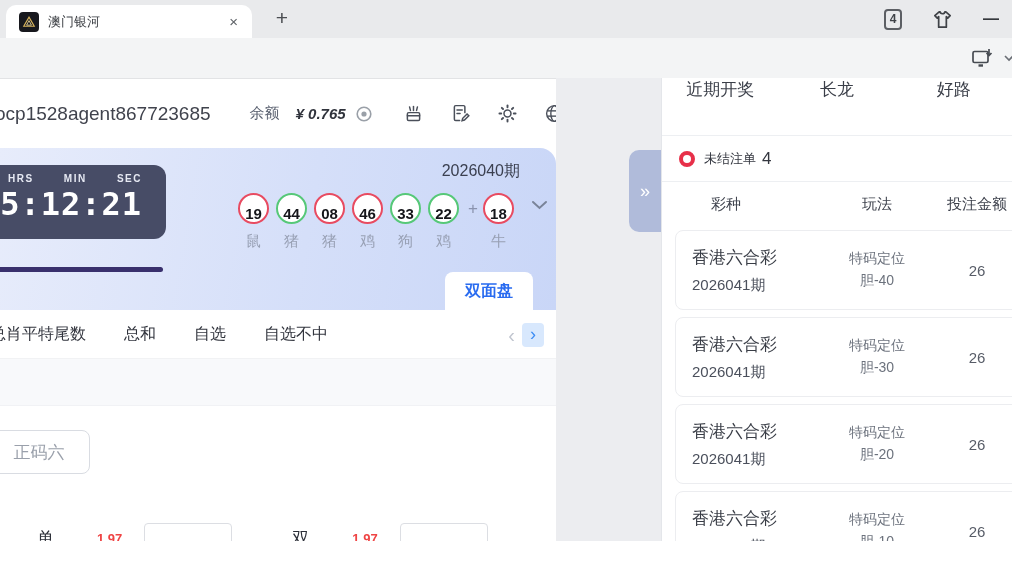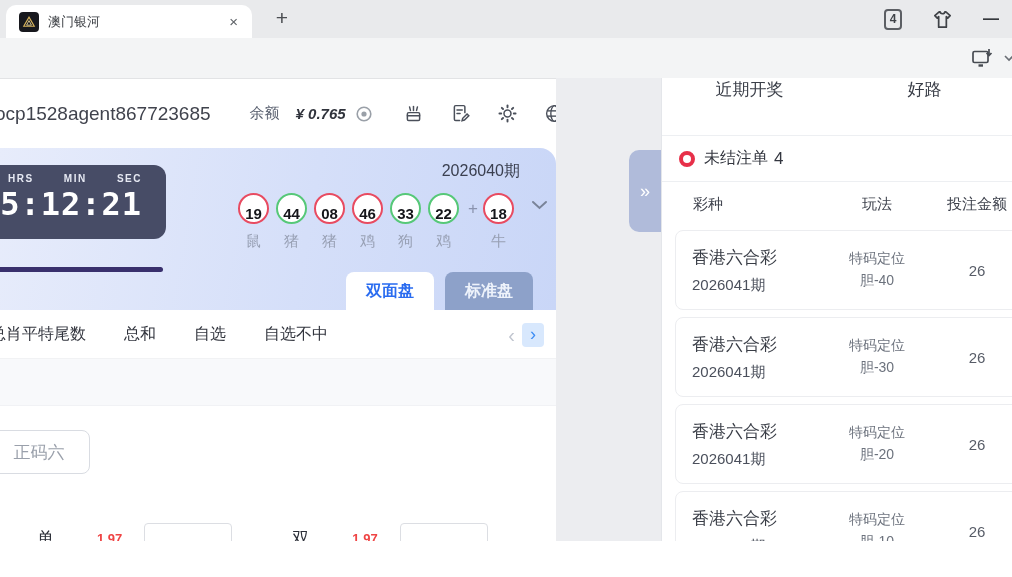--- a/index.html
+++ b/index.html
@@ -79,24 +79,24 @@
   .odds-input { width:88px; height:30px; border:1px solid #dcdee3; border-radius:4px; margin-left:22px; outline:none; font-size:14px; padding:0 8px; }
   
   .gap-col { position:absolute; left:556px; top:78px; width:105px; height:499px; background:#ecedf0; }
   .collapse-tab { position:absolute; left:629px; top:150px; width:32px; height:82px; background:#b0bbda; border-radius:10px 0 0 10px; color:#fff; font-size:18px; display:flex; align-items:center; justify-content:center; }
   
   .right-panel { position:absolute; left:661px; top:78px; width:351px; height:499px; background:#fff; border-left:1px solid #e4e6ea; overflow:hidden; }
   .rp-tabs { height:58px; display:flex; border-bottom:1px solid #edeff2; }
   .rp-tab { flex:1; text-align:center; font-size:17px; color:#3a3e48; }
   .rp-unsettled { height:46px; border-bottom:1px solid #edeff2; display:flex; align-items:center; padding-left:17px; }
   .record-icon { width:16px; height:16px; border-radius:50%; border:4.5px solid #e73049; background:#fff; flex:0 0 auto; }
-  .unsettled-label { font-size:16px; color:#33363f; margin-left:9px; }
+  .unsettled-label { font-size:13px; color:#33363f; margin-left:9px; }
   .unsettled-count { font-size:17px; color:#33363f; margin-left:6px; }
   .rp-header { height:45px; display:flex; align-items:center; font-size:15px; color:#3e424d; }
-  .rp-h1 { flex:0 0 170px; padding-left:31px; }
+  .rp-h1 { flex:0 0 170px; padding-left:49px; }
   .rp-h2 { flex:0 0 90px; text-align:center; }
   .rp-h3 { flex:0 0 110px; text-align:center; }
   .rp-cards { padding:3px 0 0 13px; }
   .bet-card { width:346px; height:80px; border:1px solid #ecedf0; border-radius:8px; margin-bottom:7px; display:flex; align-items:center; }
   .bc-1 { flex:0 0 158px; padding-left:16px; display:flex; flex-direction:column; gap:7px; }
   .bc-lottery { font-size:17px; color:#393d46; }
   .bc-period { font-size:15px; color:#4b505c; }
   .bc-2 { flex:0 0 86px; text-align:center; font-size:14px; color:#6c727d; line-height:1.55; }
   .bc-3 { flex:0 0 114px; text-align:center; font-size:15px; color:#575c67; }
   svg { display:block; }
@@ -273,21 +273,20 @@
     </div>
 
     <span class="ball-chevron">
       <svg width="17" height="10" viewBox="0 0 17 10" fill="none" stroke="#7a8499" stroke-width="2" stroke-linecap="round">
           <path d="M2 2 L8.5 8 L15 2"></path>
         </svg>
     </span>
 
     <div class="panel-tabs">
       <span class="ptab active">双面盘</span>
-      <span class="ptab inactive">标准盘</span>
     </div>
   </div>
 
   <div class="nav-row">
     <div class="nav-list">
 
         <span class="nav-item">总肖平特尾数</span>
 
         <span class="nav-item">总和</span>
 
@@ -323,20 +322,21 @@
   </div>
 
   <div class="gap-col"></div>
   <div class="collapse-tab">»</div>
 
   <div class="right-panel">
     <div class="rp-tabs">
 
         <span class="rp-tab">近期开奖</span>
 
+        <span class="rp-tab">长龙</span>
 
         <span class="rp-tab">好路</span>
 
     </div>
     <div class="rp-unsettled">
       <span class="record-icon"></span>
       <span class="unsettled-label">未结注单</span>
       <span class="unsettled-count">4</span>
     </div>
     <div class="rp-header">

